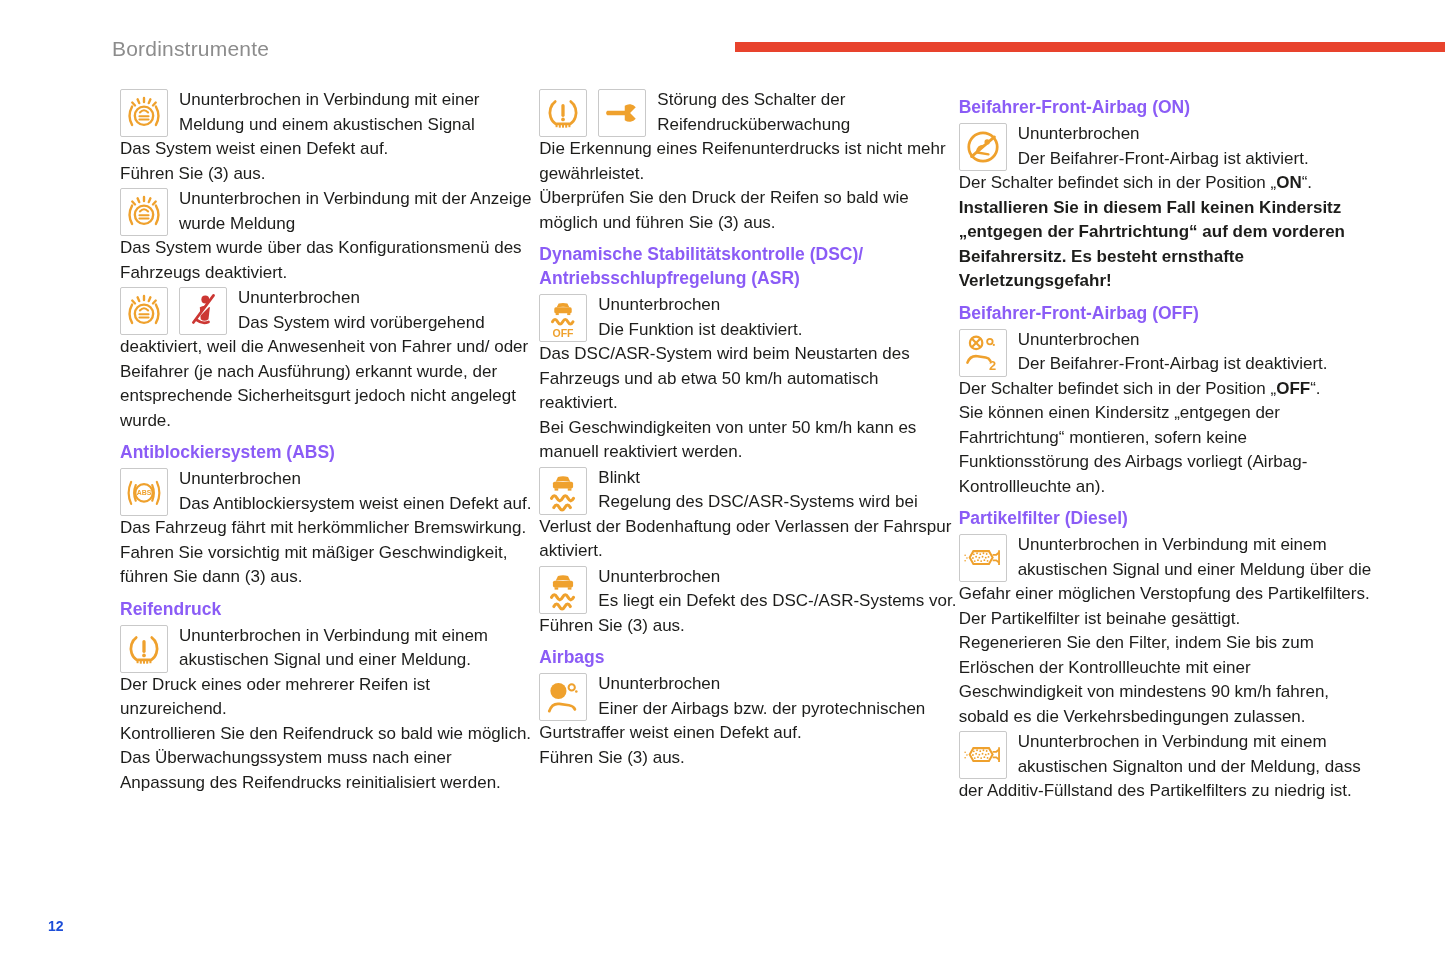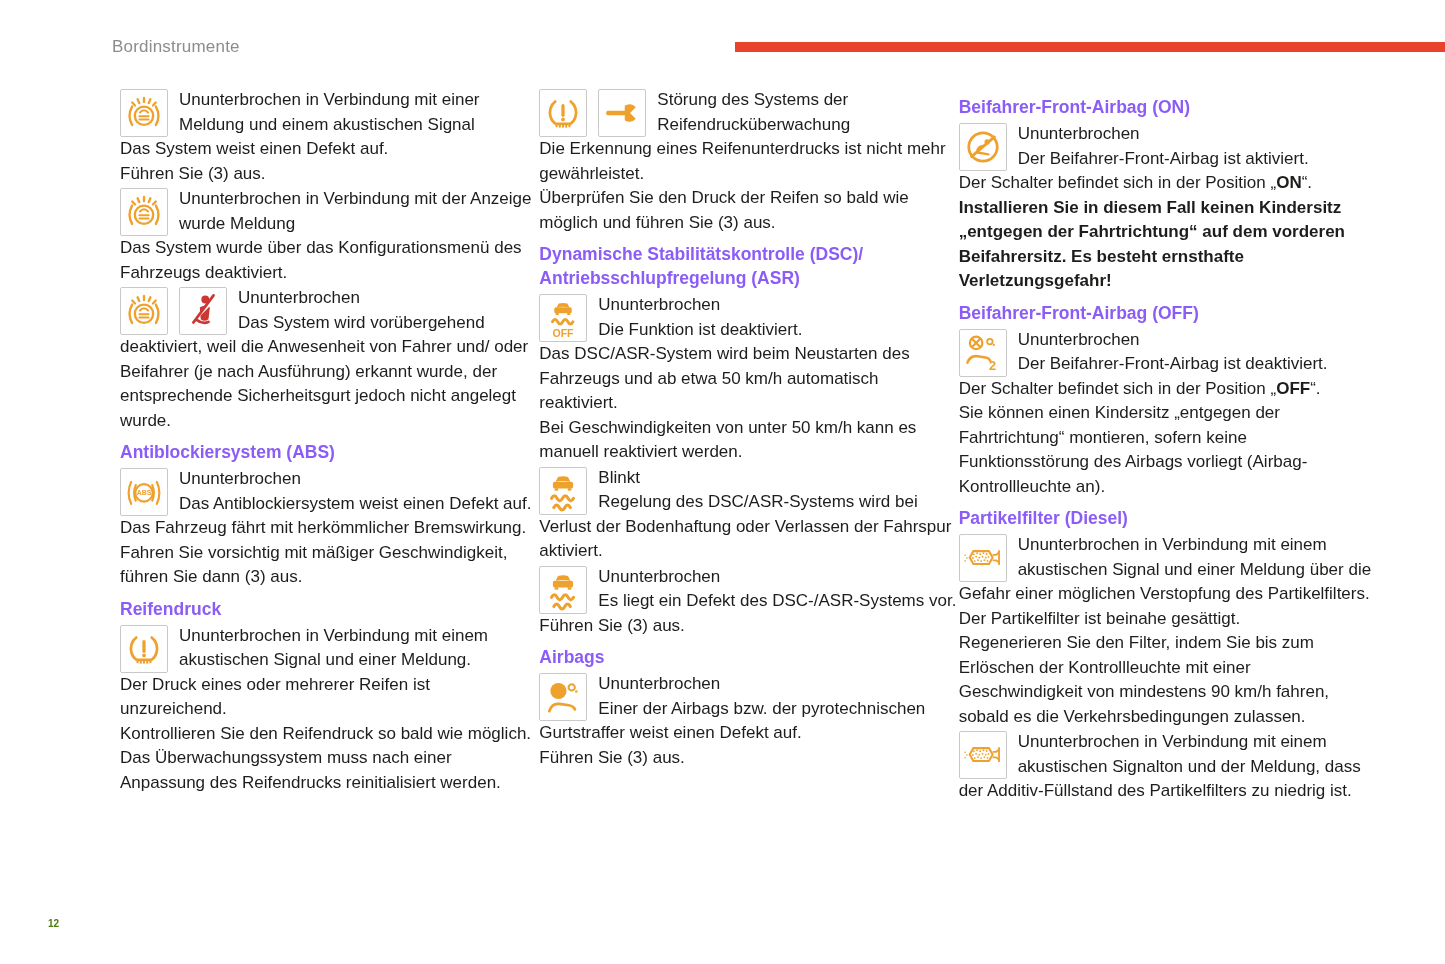--- a/index.html
+++ b/index.html
@@ -1,32 +1,32 @@
 <!DOCTYPE html>
 <html><head>
 <meta charset="utf-8">
 <style>
   html,body{margin:0;padding:0}
   body{
     width:1445px;height:964px;background:#ffffff;position:relative;overflow:hidden;
     font-family:"Liberation Sans", sans-serif;color:#1d1d1b;
   }
-  .page-title{position:absolute;left:112px;top:37px;font-size:17px;color:#8c8c8c;letter-spacing:.2px}
+  .page-title{position:absolute;left:112px;top:37px;font-size:21px;color:#8c8c8c;letter-spacing:.2px}
   .redbar{position:absolute;left:735px;right:0;top:42px;height:10px;background:#e8432d}
   .cols{position:absolute;left:120px;top:88px;width:1258px;display:grid;grid-template-columns:1fr 1fr 1fr;}
   .entry{display:flow-root;font-size:17px;line-height:24.5px;margin:0 0 1px 0}
   .ln{min-height:1px}
   .bold{font-weight:bold}
   .heading{font-weight:bold;font-size:17.5px;line-height:24px;margin:7px 0 3px 0;color:#8b5cf6}
   .ibox{
     float:left;width:48px;height:48px;box-sizing:border-box;border:1px solid #c9c9c9;border-radius:2px;
     margin:1px 11px 0 0;display:flex;align-items:center;justify-content:center;background:#fff;
   }
   .ibox svg{width:44px;height:44px;display:block}
-  .pagenum{position:absolute;left:48px;top:918px;font-size:10px;font-weight:bold;color:#4d7c0f}
+  .pagenum{position:absolute;left:48px;top:918px;font-size:14px;font-weight:bold;color:#1d4ed8}
   .defs{position:absolute;width:0;height:0;overflow:hidden}
 </style>
 </head>
 <body>
 
 <svg class="defs" aria-hidden="true">
   <defs>
     <symbol id="sym-brake" viewBox="0 0 48 48">
       <g fill="none" stroke="#efa12d" stroke-width="2.6" stroke-linecap="round">
         <circle cx="24" cy="27" r="10"></circle>
@@ -232,21 +232,21 @@
       <span class="ibox">
           <svg viewBox="0 0 48 48">
             <use href="#sym-tpms"></use>
           </svg>
         </span>
       <span class="ibox">
           <svg viewBox="0 0 48 48">
             <use href="#sym-wrench"></use>
           </svg>
         </span>
-      <div class="ln">Störung des Systems der Reifendrucküberwachung</div>
+      <div class="ln">Störung des Schalter der Reifendrucküberwachung</div>
       <div class="ln">Die Erkennung eines Reifenunterdrucks ist nicht mehr gewährleistet.</div>
       <div class="ln">Überprüfen Sie den Druck der Reifen so bald wie möglich und führen Sie (3) aus.</div>
     </div>
     <h2 class="heading">Dynamische Stabilitätskontrolle (DSC)/ Antriebsschlupfregelung (ASR)</h2>
     <div class="entry">
       <span class="ibox">
           <svg viewBox="0 0 48 48">
             <use href="#sym-esp-off"></use>
           </svg>
         </span>

